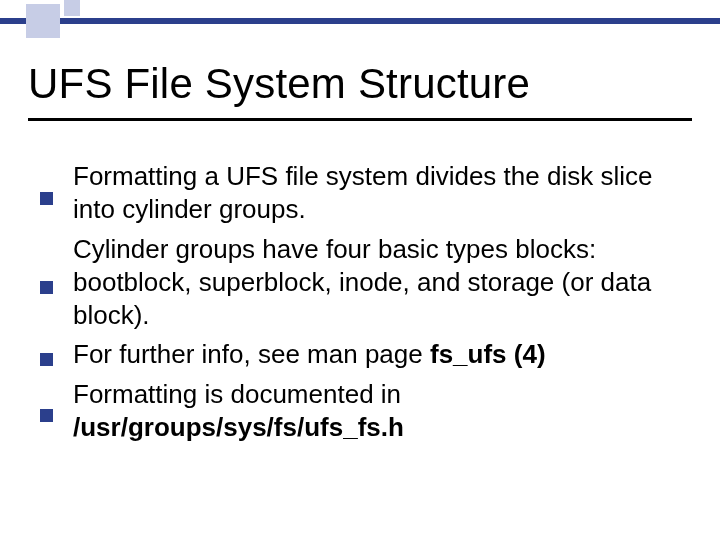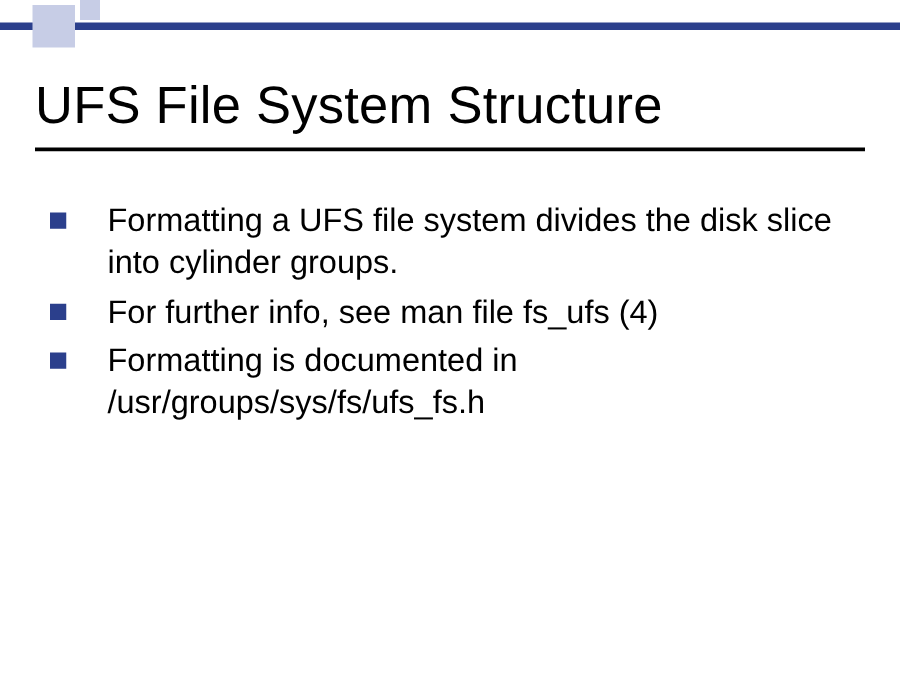--- a/index.html
+++ b/index.html
@@ -67,39 +67,38 @@
     background: #000;
   }
   .body {
     position: absolute;
     left: 40px;
     top: 160px;
     width: 640px;
   }
   .item {
     display: flex;
-    align-items: flex-start;
+    align-items: center;
     margin-bottom: 6px;
-    gap: 13px;
   }
   .bullet {
     flex: 0 0 auto;
     width: 13px;
     height: 13px;
     background: #2b3f8c;
     margin-top: 10px;
     margin-right: 20px;
   }
   .text {
     flex: 1 1 auto;
     font-size: 26px;
     line-height: 1.28;
   }
   .bold {
-    font-weight: 400;
+    font-weight: 700;
   }
 </style>
 </head>
 <body>
 
 <div class="slide">
 
   <div class="decoration">
     <div class="dec-band"></div>
     <div class="dec-big"></div>
@@ -109,24 +108,28 @@
   <div class="title">UFS File System Structure</div>
   <div class="title-underline"></div>
 
   <div class="body">
 
     <div class="item">
       <div class="bullet"></div>
       <div class="text">Formatting a UFS file system divides the disk slice into cylinder groups.</div>
     </div>
 
+    <div class="item">
+      <div class="bullet"></div>
+      <div class="text">Cylinder groups have four basic types blocks: bootblock, superblock, inode, and storage (or data block).</div>
+    </div>
 
     <div class="item">
       <div class="bullet"></div>
-      <div class="text"><span>For further info, see man file </span><span class="bold">fs_ufs (4)</span></div>
+      <div class="text"><span>For further info, see man page </span><span class="bold">fs_ufs (4)</span></div>
     </div>
 
     <div class="item">
       <div class="bullet"></div>
       <div class="text"><span>Formatting is documented in </span><span class="bold">/usr/groups/sys/fs/ufs_fs.h</span></div>
     </div>
 
   </div>
 
 </div>

